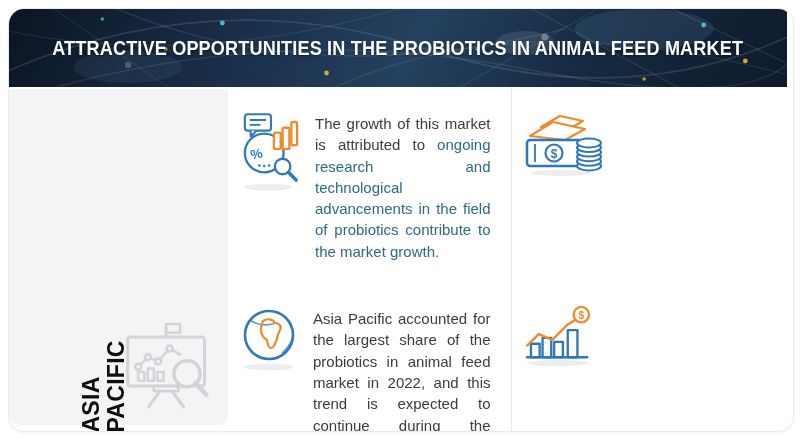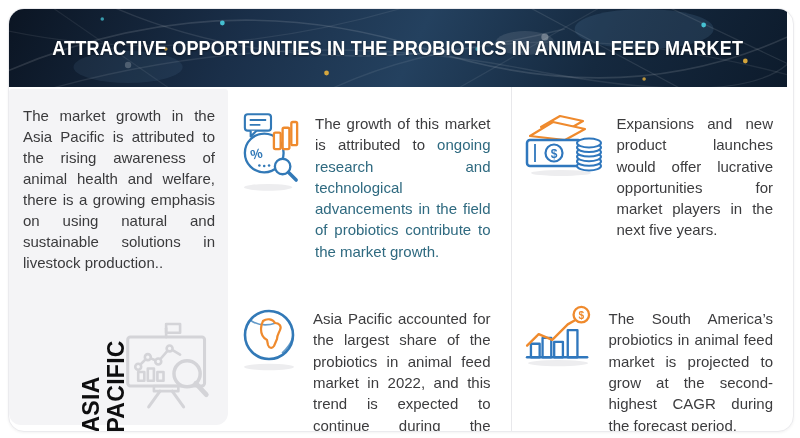--- a/index.html
+++ b/index.html
@@ -81,21 +81,20 @@
       <circle cx="640" cy="70" r="1.8" fill="#e9b23c" opacity=".8"></circle>
       <circle cx="540" cy="28" r="3.6" fill="rgba(255,255,255,.30)"></circle>
       <circle cx="120" cy="56" r="3.2" fill="rgba(255,255,255,.22)"></circle>
     </svg>
     <div class="title-wrap">
       <h1 class="title">ATTRACTIVE OPPORTUNITIES IN THE PROBIOTICS IN ANIMAL FEED MARKET</h1>
     </div>
   </div>
 
   <div class="left-panel">
-    <p class="para">The market growth in the Asia Pacific is attributed to the rising awareness of animal health and welfare, there is a growing emphasis on using natural and sustainable solutions in livestock production..</p>
     <div class="region-label">
       <div>ASIA</div>
       <div>PACIFIC</div>
     </div>
     <svg class="board-icon" width="96" height="104" viewBox="0 0 110 104">
       <g stroke="#d4d4d8" fill="none" stroke-linecap="round" stroke-linejoin="round">
         <line x1="54" y1="20" x2="54" y2="10" stroke-width="3"></line>
         <rect x="54" y="5" width="16" height="10" stroke-width="3"></rect>
         <rect x="10" y="20" width="88" height="56" rx="3" stroke-width="3.5"></rect>
         <rect x="40" y="76" width="28" height="6" stroke-width="3"></rect>
@@ -174,35 +173,33 @@
           <text x="29" y="47.5" text-anchor="middle" font-size="12" font-weight="bold" fill="#2f77bd" font-family="Liberation Sans, sans-serif">$</text>
           <g stroke="#2f77bd" fill="#ffffff" stroke-width="2">
             <ellipse cx="64" cy="56" rx="12" ry="4.4"></ellipse>
             <ellipse cx="64" cy="51.4" rx="12" ry="4.4"></ellipse>
             <ellipse cx="64" cy="46.8" rx="12" ry="4.4"></ellipse>
             <ellipse cx="64" cy="42.2" rx="12" ry="4.4"></ellipse>
             <ellipse cx="64" cy="37.6" rx="12" ry="4.4"></ellipse>
             <ellipse cx="64" cy="33" rx="12" ry="4.4"></ellipse>
           </g>
         </svg>
-        <p>Expansions and new product launches would offer lucrative opportunities for market players in the next five years.</p>
       </div>
 
       <div class="cell row2">
         <svg width="70" height="62" viewBox="0 0 72 64">
           <ellipse cx="34" cy="60" rx="31" ry="3.2" fill="#ededef"></ellipse>
           <g stroke="#2f77bd" fill="#ffffff" stroke-width="2.4" stroke-linejoin="round">
             <rect x="6" y="40" width="9" height="14"></rect>
             <rect x="18" y="34" width="9" height="20"></rect>
             <rect x="30" y="38" width="9" height="16"></rect>
             <rect x="44" y="26" width="10" height="28"></rect>
           </g>
           <line x1="2" y1="54" x2="64" y2="54" stroke="#2f77bd" stroke-width="2.6" stroke-linecap="round"></line>
           <path d="M2,42 L14,30 L28,36 L44,20 L51,16" stroke="#ef8a2d" stroke-width="2.4" fill="none" stroke-linecap="round" stroke-linejoin="round"></path>
           <circle cx="58" cy="10" r="8" fill="#ffffff" stroke="#ef8a2d" stroke-width="2.4"></circle>
           <text x="58" y="14" text-anchor="middle" font-size="10.5" font-weight="bold" fill="#ef8a2d" font-family="Liberation Sans, sans-serif">$</text>
         </svg>
-        <p>The South America’s probiotics in animal feed market is projected to grow at the second-highest CAGR during the forecast period.</p>
       </div>
 
     </div>
   </div>
 </div>
 
 </body></html>

